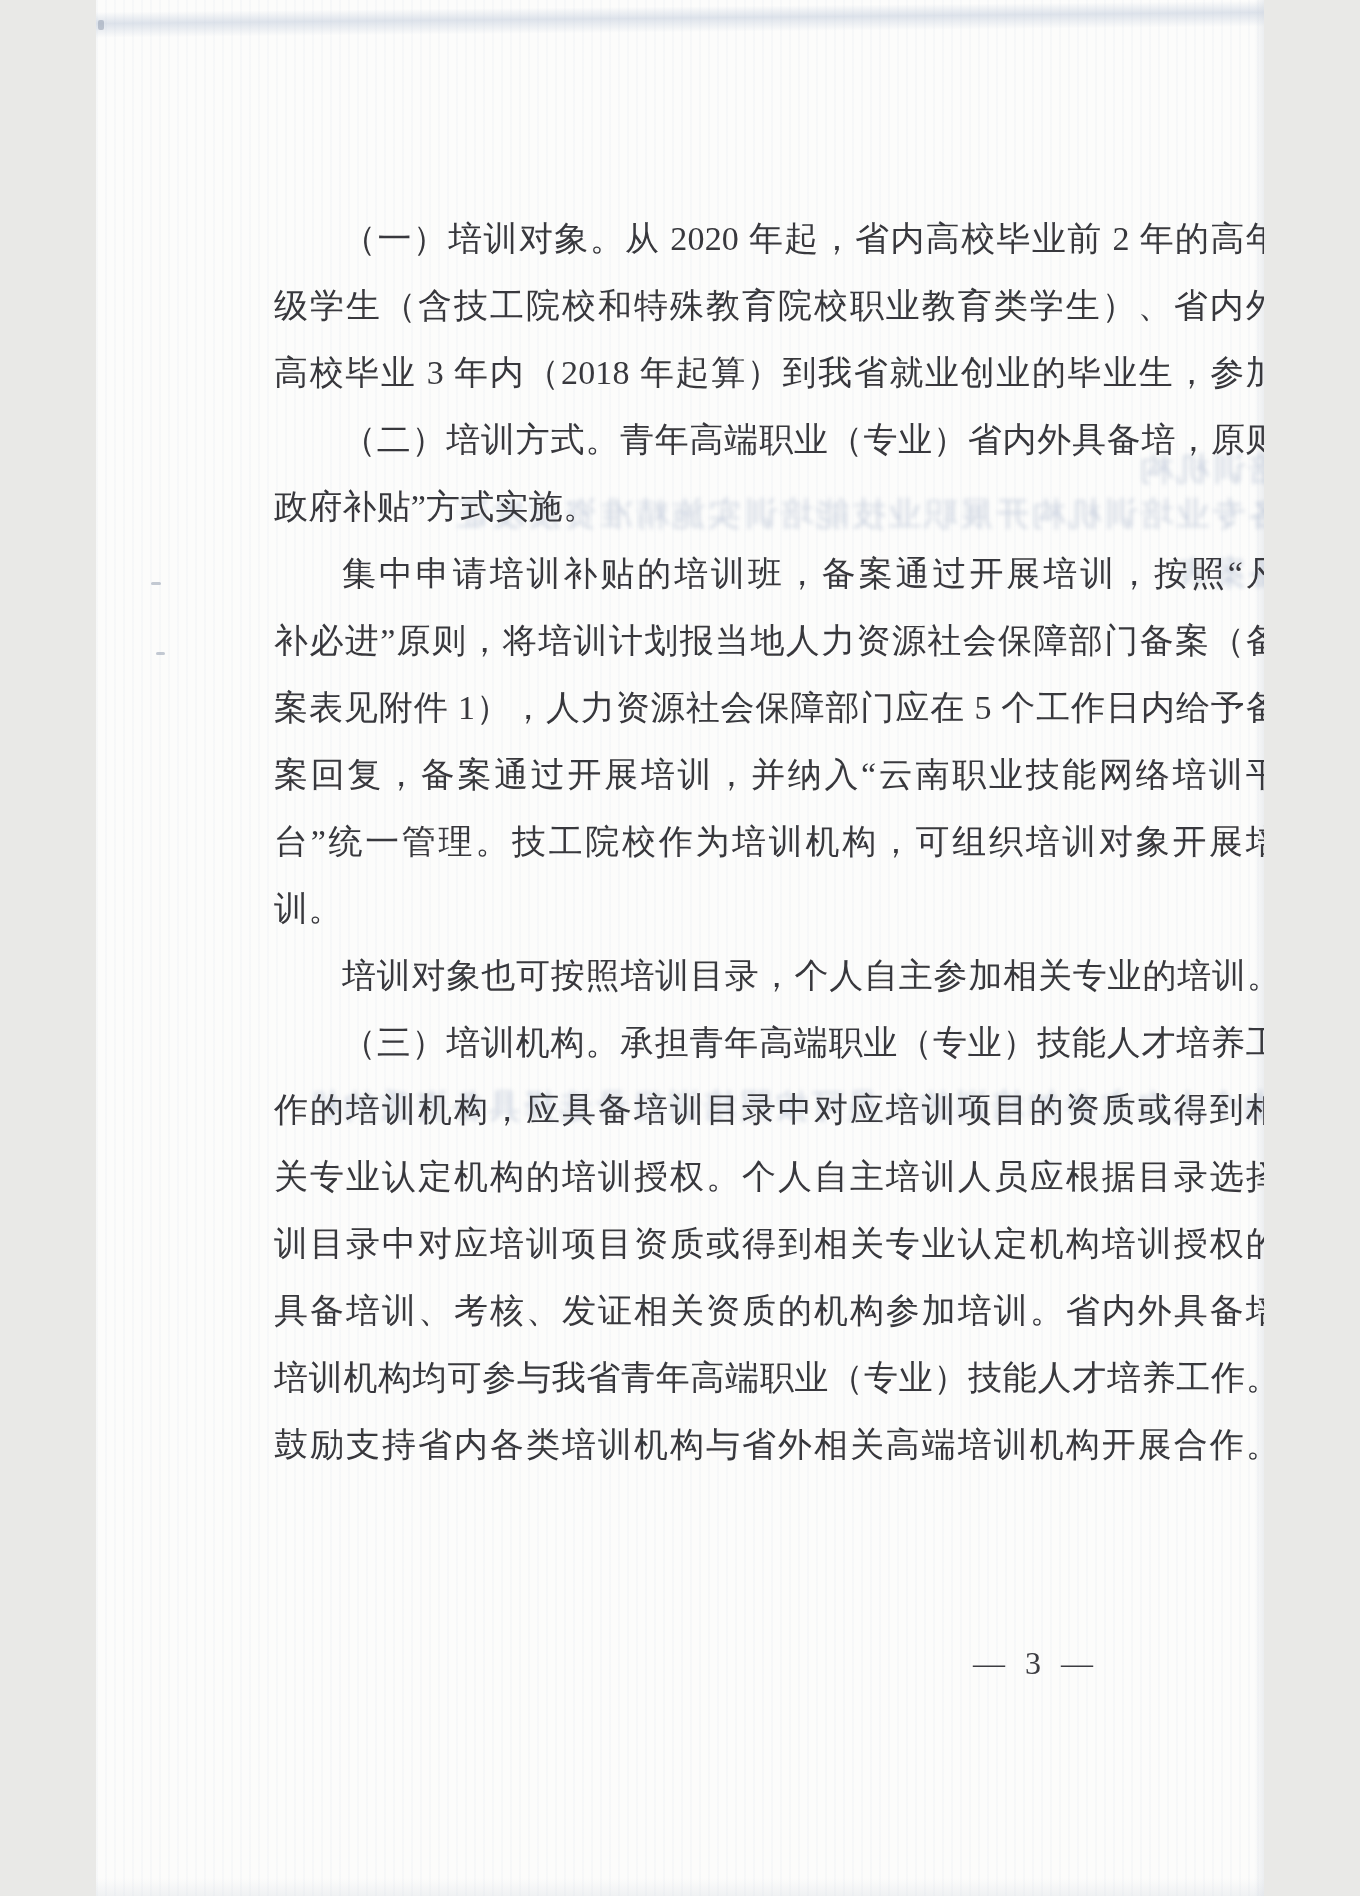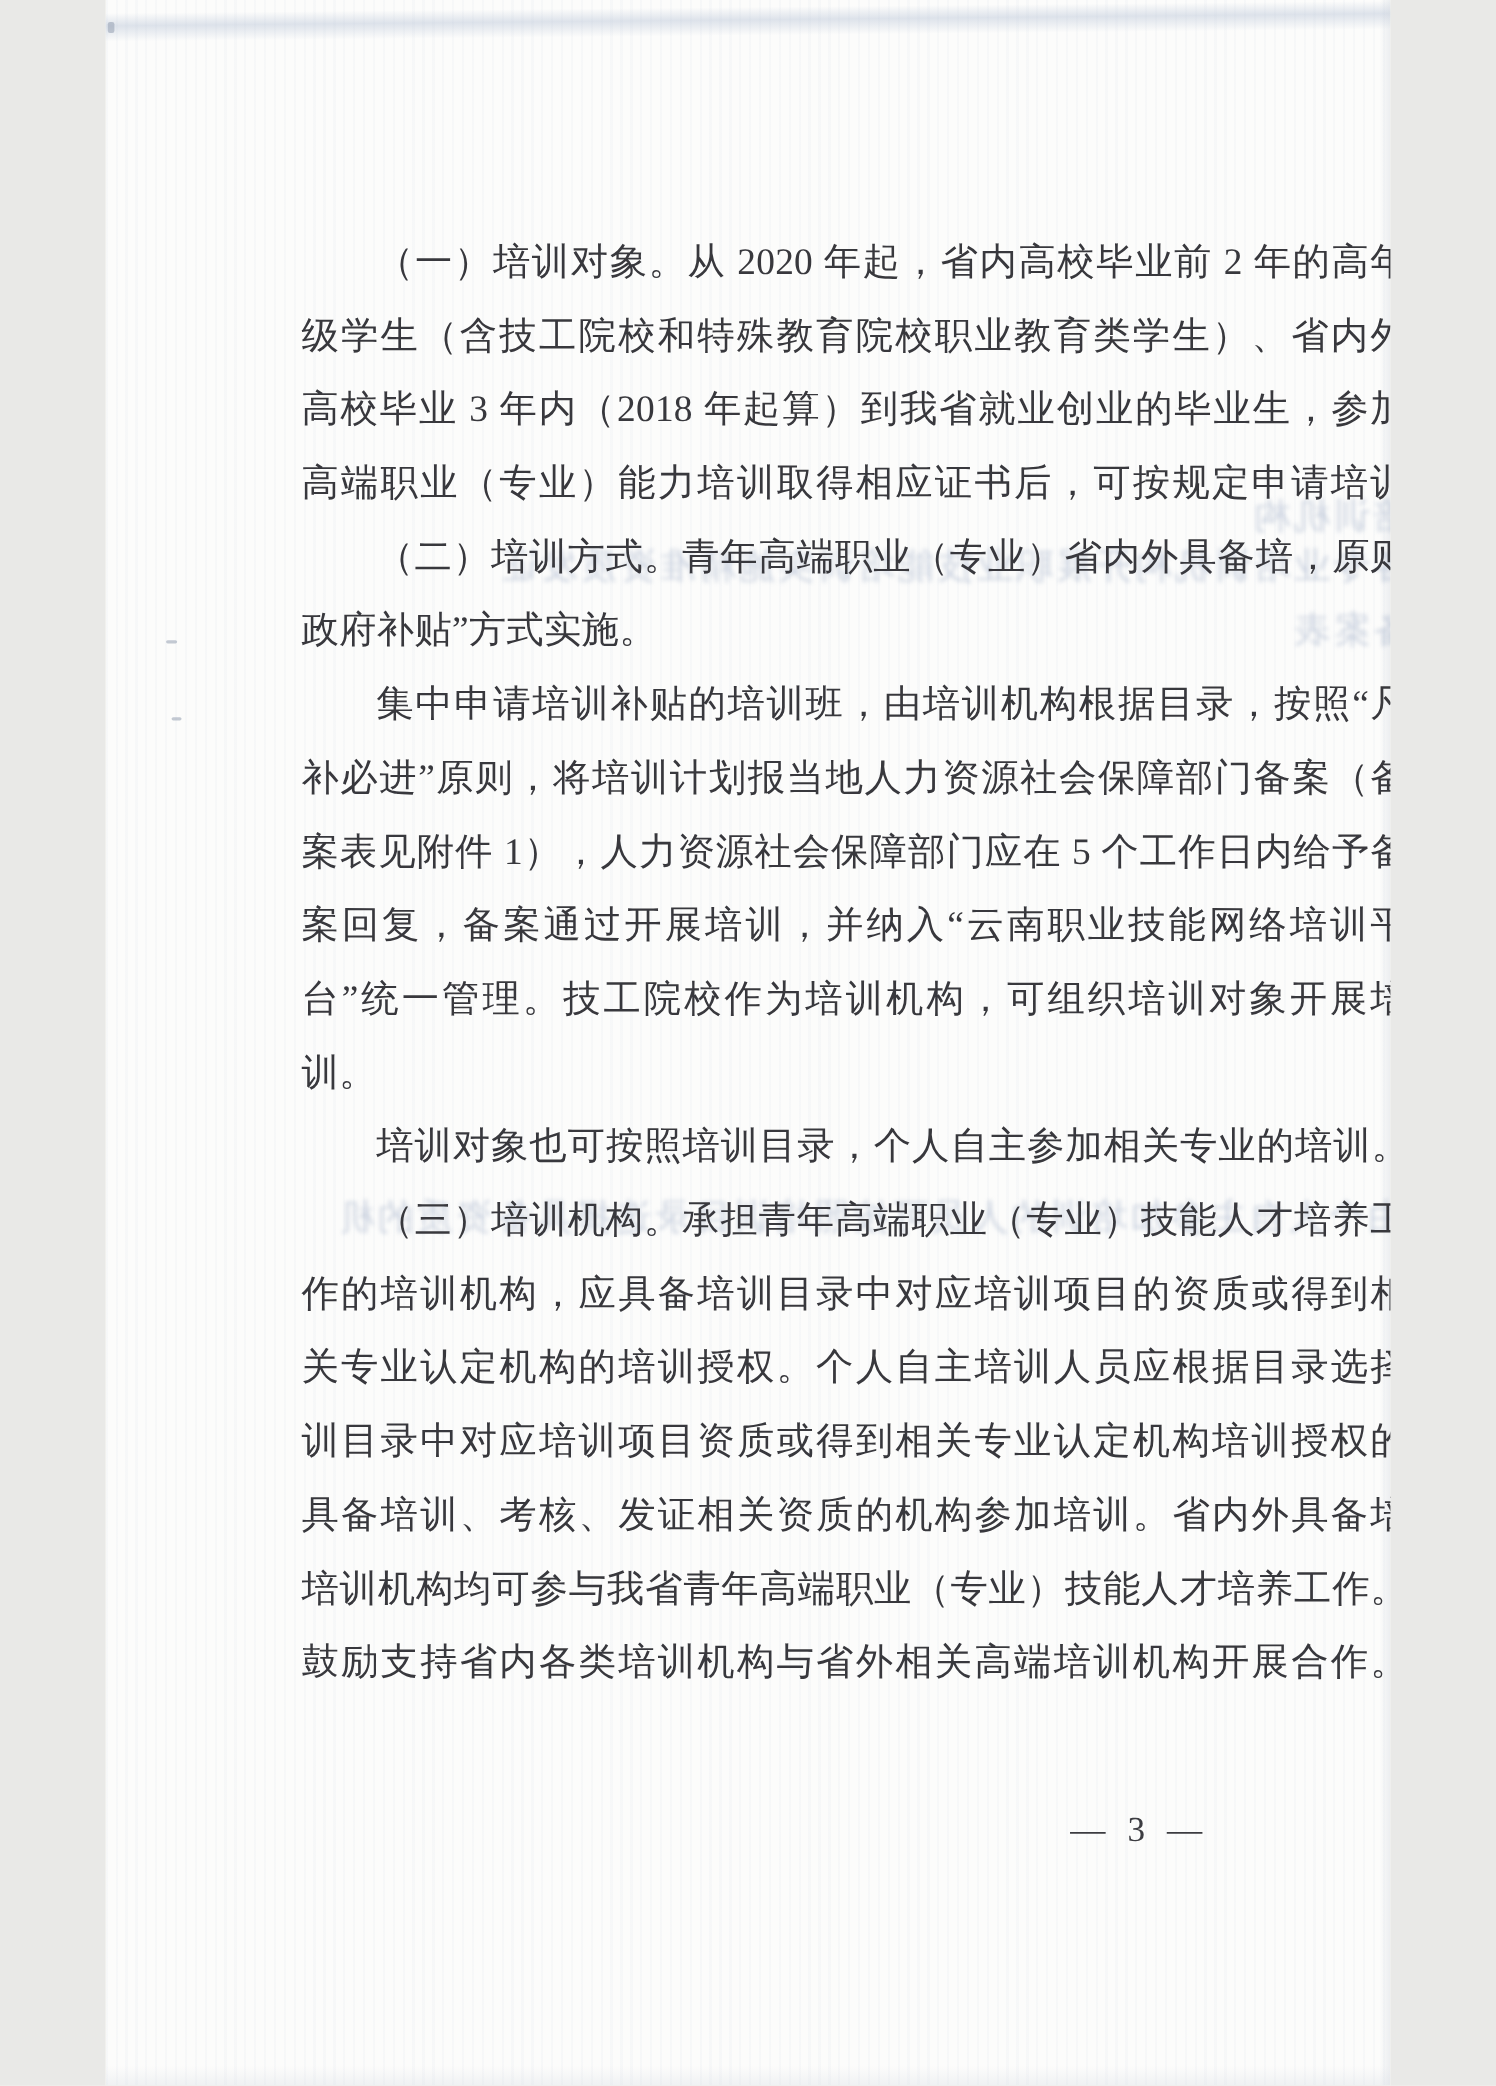--- a/index.html
+++ b/index.html
@@ -128,24 +128,23 @@
   <div id="speck-layer">
       <div class="speck" style="left: 55px; top: 582px; width: 10px; height: 3px;"></div>
       <div class="speck" style="left: 60px; top: 652px; width: 9px; height: 3px;"></div>
       <div class="speck" style="left: 2px; top: 20px; width: 6px; height: 10px;"></div>
     </div>
 
   <div class="text-block" id="text-block">
       <div class="line justify indent">（一）培训对象。从 2020 年起，省内高校毕业前 2 年的高年</div>
       <div class="line justify">级学生（含技工院校和特殊教育院校职业教育类学生）、省内外</div>
       <div class="line justify">高校毕业 3 年内（2018 年起算）到我省就业创业的毕业生，参加</div>
-      <div class="line justify">高端职业（专业）能力培训取得相应证书后，可按规定申请培训</div>
       <div class="line justify indent">（二）培训方式。青年高端职业（专业）省内外具备培，原则</div>
       <div class="line">政府补贴”方式实施。</div>
-      <div class="line justify indent">集中申请培训补贴的培训班，由培训机构根据目录，按照“凡</div>
+      <div class="line justify indent">集中申请培训补贴的培训班，备案通过开展培训，按照“凡</div>
       <div class="line justify">补必进”原则，将培训计划报当地人力资源社会保障部门备案（备</div>
       <div class="line justify">案表见附件 1），人力资源社会保障部门应在 5 个工作日内给予备</div>
       <div class="line justify">案回复，备案通过开展培训，并纳入“云南职业技能网络培训平</div>
       <div class="line justify">台”统一管理。技工院校作为培训机构，可组织培训对象开展培</div>
       <div class="line">训。</div>
       <div class="line justify indent tight">培训对象也可按照培训目录，个人自主参加相关专业的培训。</div>
       <div class="line justify indent">（三）培训机构。承担青年高端职业（专业）技能人才培养工</div>
       <div class="line justify">作的培训机构，应具备培训目录中对应培训项目的资质或得到相</div>
       <div class="line justify">关专业认定机构的培训授权。个人自主培训人员应根据目录选择</div>
       <div class="line justify">训目录中对应培训项目资质或得到相关专业认定机构培训授权的</div>

